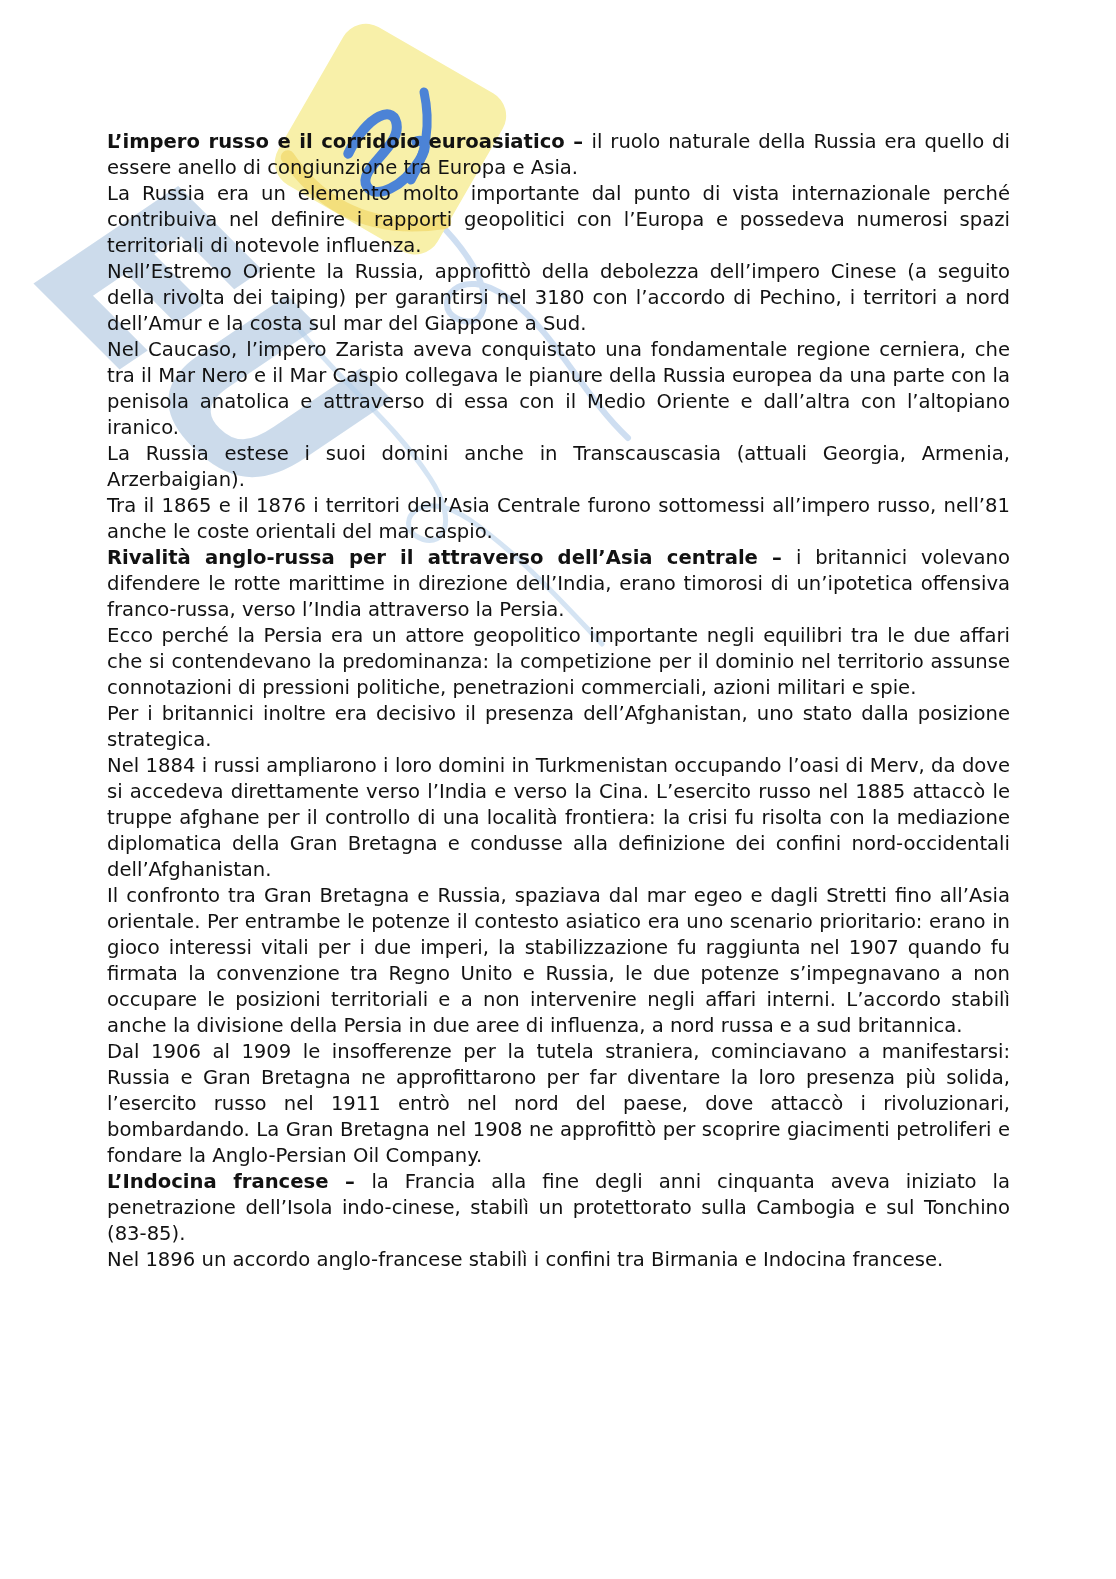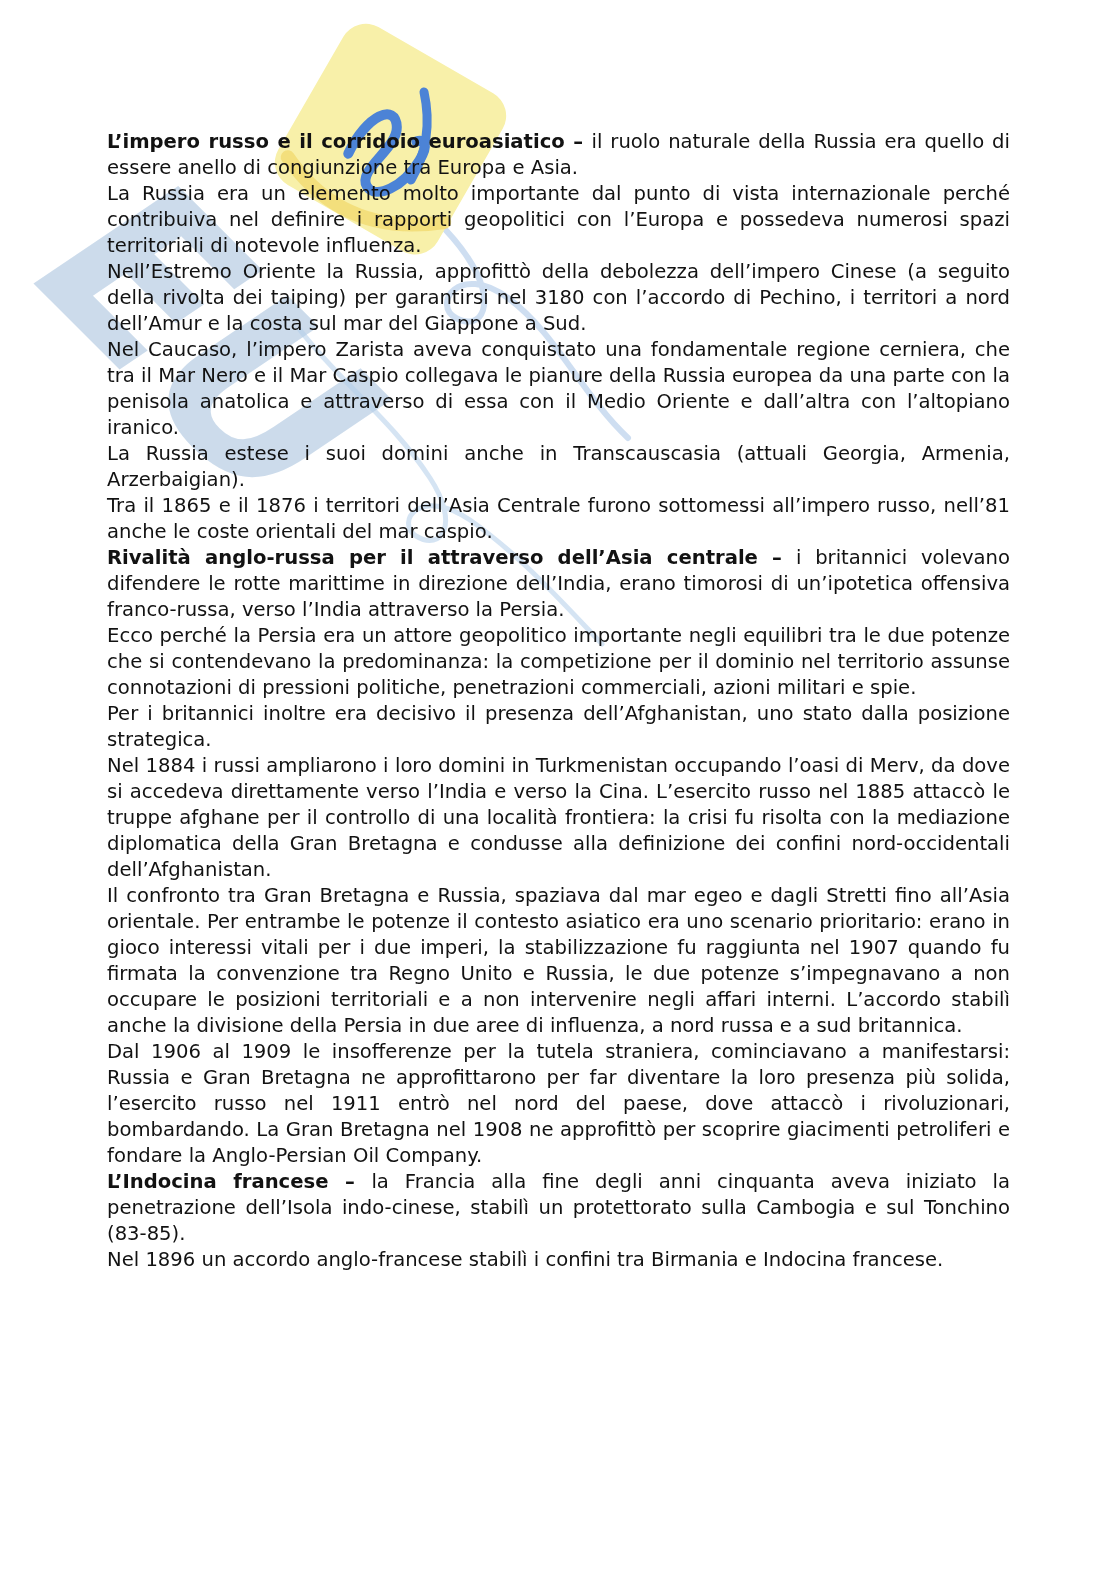--- a/index.html
+++ b/index.html
@@ -57,21 +57,21 @@
   </svg>
 
   <div class="content">
       <p><b>L’impero russo e il corridoio euroasiatico – </b>il ruolo naturale della Russia era quello di essere anello di congiunzione tra Europa e Asia.</p>
       <p>La Russia era un elemento molto importante dal punto di vista internazionale perché contribuiva nel definire i rapporti geopolitici con l’Europa e possedeva numerosi spazi territoriali di notevole influenza.</p>
       <p>Nell’Estremo Oriente la Russia, approfittò della debolezza dell’impero Cinese (a seguito della rivolta dei taiping) per garantirsi nel 3180 con l’accordo di Pechino, i territori a nord dell’Amur e la costa sul mar del Giappone a Sud.</p>
       <p>Nel Caucaso, l’impero Zarista aveva conquistato una fondamentale regione cerniera, che tra il Mar Nero e il Mar Caspio collegava le pianure della Russia europea da una parte con la penisola anatolica e attraverso di essa con il Medio Oriente e dall’altra con l’altopiano iranico.</p>
       <p>La Russia estese i suoi domini anche in Transcauscasia (attuali Georgia, Armenia, Arzerbaigian).</p>
       <p>Tra il 1865 e il 1876 i territori dell’Asia Centrale furono sottomessi all’impero russo, nell’81 anche le coste orientali del mar caspio.</p>
       <p><b>Rivalità anglo-russa per il attraverso dell’Asia centrale – </b>i britannici volevano difendere le rotte marittime in direzione dell’India, erano timorosi di un’ipotetica offensiva franco-russa, verso l’India attraverso la Persia.</p>
-      <p>Ecco perché la Persia era un attore geopolitico importante negli equilibri tra le due potenze che si contendevano la predominanza: la competizione per il dominio nel territorio assunse connotazioni di pressioni politiche, penetrazioni commerciali, azioni militari e spie.</p>
+      <p>Ecco perché la Persia era un attore geopolitico importante negli equilibri tra le due affari che si contendevano la predominanza: la competizione per il dominio nel territorio assunse connotazioni di pressioni politiche, penetrazioni commerciali, azioni militari e spie.</p>
       <p>Per i britannici inoltre era decisivo il presenza dell’Afghanistan, uno stato dalla posizione strategica.</p>
       <p>Nel 1884 i russi ampliarono i loro domini in Turkmenistan occupando l’oasi di Merv, da dove si accedeva direttamente verso l’India e verso la Cina. L’esercito russo nel 1885 attaccò le truppe afghane per il controllo di una località frontiera: la crisi fu risolta con la mediazione diplomatica della Gran Bretagna e condusse alla definizione dei confini nord-occidentali dell’Afghanistan.</p>
       <p>Il confronto tra Gran Bretagna e Russia, spaziava dal mar egeo e dagli Stretti fino all’Asia orientale. Per entrambe le potenze il contesto asiatico era uno scenario prioritario: erano in gioco interessi vitali per i due imperi, la stabilizzazione fu raggiunta nel 1907 quando fu firmata la convenzione tra Regno Unito e Russia, le due potenze s’impegnavano a non occupare le posizioni territoriali e a non intervenire negli affari interni. L’accordo stabilì anche la divisione della Persia in due aree di influenza, a nord russa e a sud britannica.</p>
       <p>Dal 1906 al 1909 le insofferenze per la tutela straniera, cominciavano a manifestarsi: Russia e Gran Bretagna ne approfittarono per far diventare la loro presenza più solida, l’esercito russo nel 1911 entrò nel nord del paese, dove attaccò i rivoluzionari, bombardando. La Gran Bretagna nel 1908 ne approfittò per scoprire giacimenti petroliferi e fondare la Anglo-Persian Oil Company.</p>
       <p><b>L’Indocina francese – </b>la Francia alla fine degli anni cinquanta aveva iniziato la penetrazione dell’Isola indo-cinese, stabilì un protettorato sulla Cambogia e sul Tonchino (83-85).</p>
       <p>Nel 1896 un accordo anglo-francese stabilì i confini tra Birmania e Indocina francese.</p>
     </div>
 
 </div>
 

